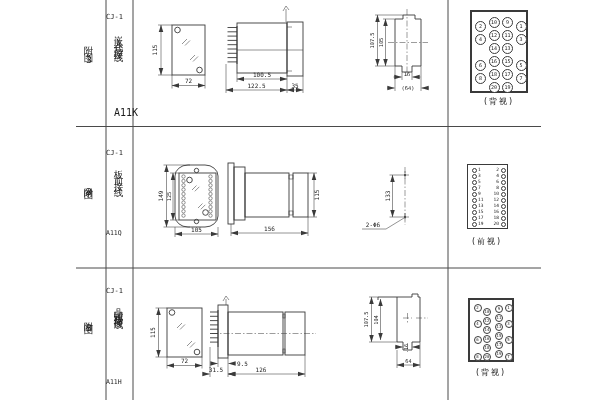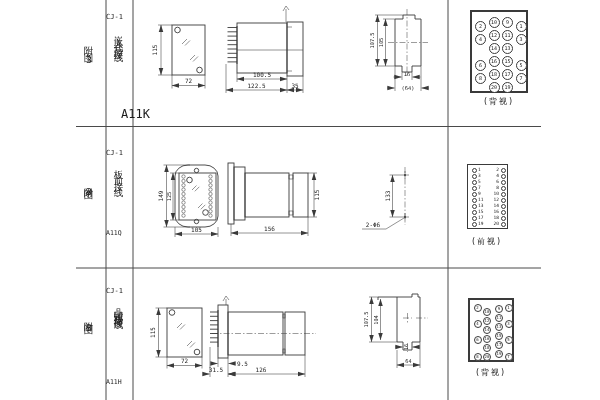--- a/index.html
+++ b/index.html
@@ -197,21 +197,21 @@
       <line class="dl" x1="419.5" y1="347" x2="412.5" y2="347" marker-end="url(#ar)"></line>
       <text class="dim sm" transform="rotate(-90 407.5 347)" x="407.5" y="347" text-anchor="middle">16</text>
       <line class="dl" x1="397" y1="365" x2="420" y2="365" marker-start="url(#ar)" marker-end="url(#ar)"></line>
       <text class="dim sm" x="408.5" y="362.5" text-anchor="middle">64</text>
     </g>
   </svg>
 
   <div class="vtext" style="left:84px;top:38px;letter-spacing:8px">附图3</div>
   <div class="htext" style="left:106px;top:13px;width:27px">CJ-1</div>
   <div class="vtext" style="left:114px;top:28px;letter-spacing:3.5px">嵌入式后接线</div>
-  <div class="htext" style="left:121px;top:107px;width:41px;font-size:12px">A11K</div>
+  <div class="htext" style="left:114px;top:107px;width:41px;font-size:10px">A11K</div>
 
   <div class="vtext" style="left:84px;top:180px;letter-spacing:3px">附图3</div>
   <div class="htext" style="left:106px;top:149px;width:27px">CJ-1</div>
   <div class="vtext" style="left:114px;top:162px;letter-spacing:6px">板前接线</div>
   <div class="htext" style="left:106px;top:229px;width:27px;font-size:6.5px">A11Q</div>
 
   <div class="vtext" style="left:84px;top:314px;letter-spacing:4px">附图3</div>
   <div class="htext" style="left:106px;top:287px;width:27px">CJ-1</div>
   <div class="vtext" style="left:114px;top:300px;letter-spacing:2px">凸出式板后接线</div>
   <div class="htext" style="left:106px;top:378px;width:27px;font-size:6.5px">A11H</div>

